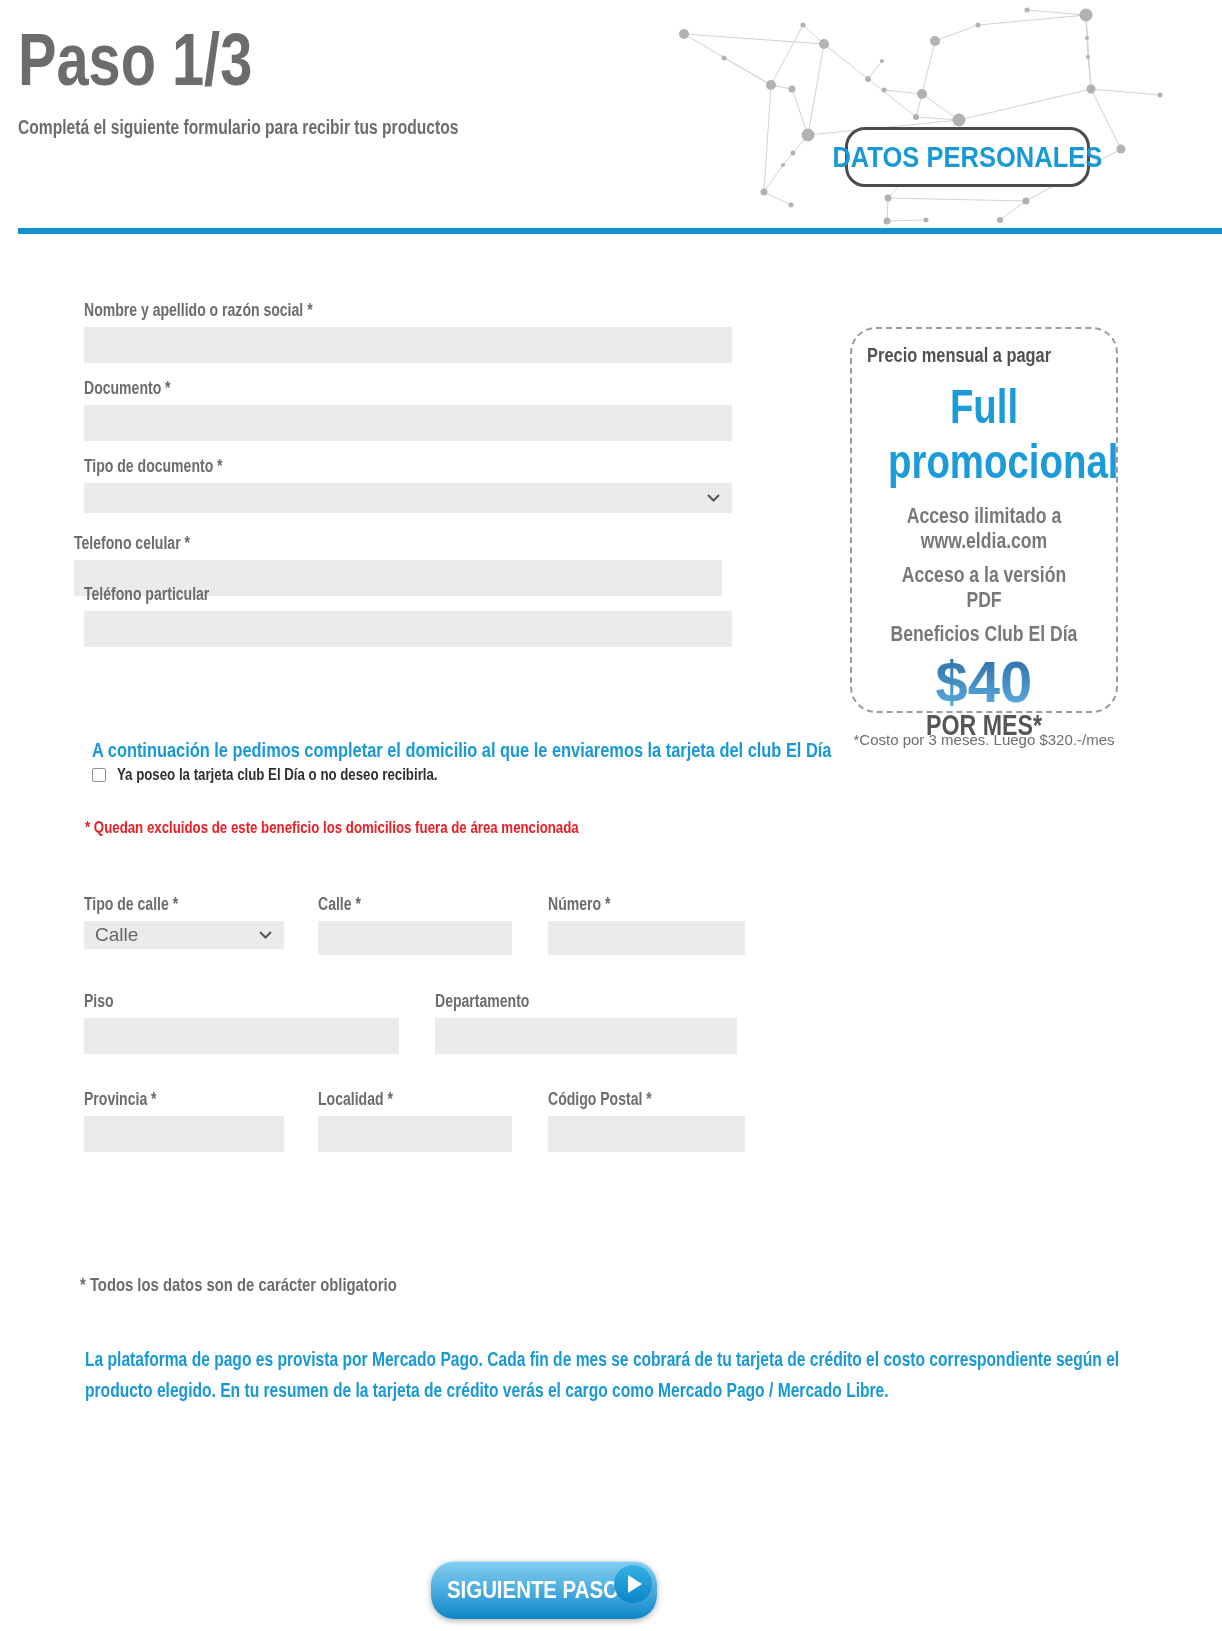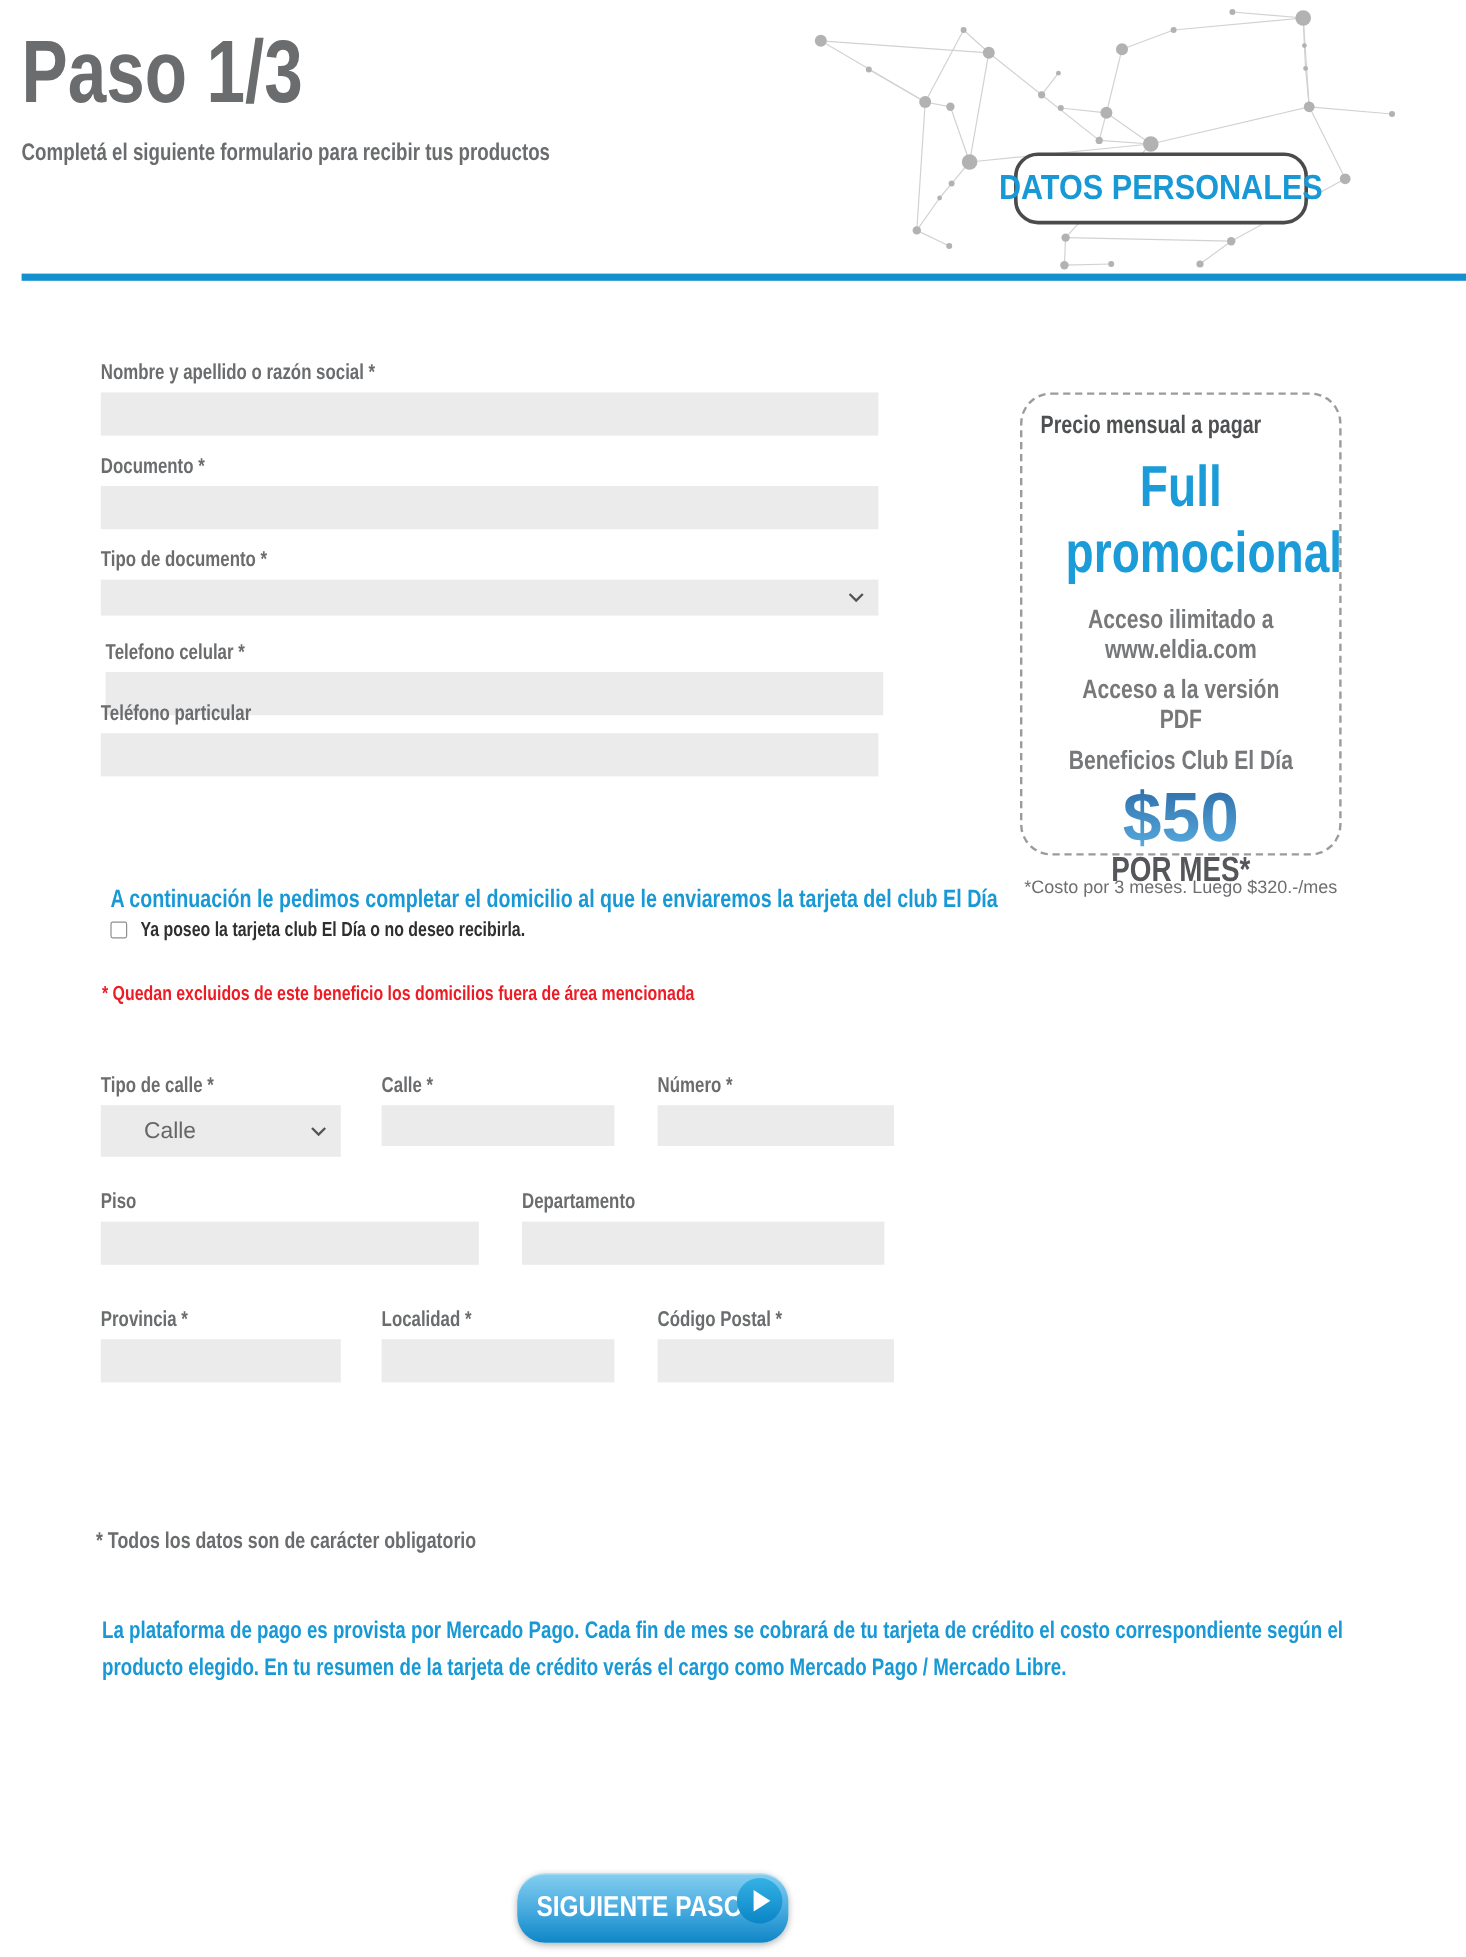--- a/index.html
+++ b/index.html
@@ -181,60 +181,60 @@
     <div class="flabel cx">Tipo de documento *</div>
     <div class="sel" style="height:30px;padding-left:10px">
       <span class="selval"></span>
       <span class="chev">
         <svg width="13" height="8" viewBox="0 0 13 8">
             <path d="M1 1l5.5 5.5L12 1" fill="none" stroke="#555" stroke-width="2"></path>
           </svg>
       </span>
     </div>
   </div>
-  <div class="grp" style="left:88px;top:533px;width:648px">
+  <div class="grp" style="left:74px;top:533px;width:648px">
     <div class="flabel cx">Telefono celular *</div>
     <input class="txt" style="height: 36px;" type="text">
   </div>
   <div class="grp" style="left:84px;top:584px;width:648px">
     <div class="flabel cx">Teléfono particular</div>
     <input class="txt" style="height: 36px;" type="text">
   </div>
 
   <div class="panel">
     <div class="ph cx">Precio mensual a pagar</div>
     <div class="plan cxcb">
       <div>Full</div>
       <div>promocional</div>
     </div>
     <div class="bens cxcb">
       <div>Acceso ilimitado a</div>
       <div>www.eldia.com</div>
       <div class="gap">Acceso a la versión PDF</div>
       <div class="gap">Beneficios Club El Día</div>
     </div>
-    <div class="price"><span>$50</span></div>
+    <div class="price"><span>$40</span></div>
     <div class="period cxcb">POR MES*</div>
   </div>
   <div class="fnote">*Costo por 3 meses. Luego $320.-/mes</div>
 
   <div class="blue-h">
       <span class="cx">A continuación le pedimos completar el domicilio al que le enviaremos la tarjeta del club El Día</span>
     </div>
   <div class="chk" style="top:765px">
     <span class="box"></span>
     <span class="chklbl cxs">Ya poseo la tarjeta club El Día o no deseo recibirla.</span>
   </div>
   <div class="rednote">
       <span class="cx">* Quedan excluidos de este beneficio los domicilios fuera de área mencionada</span>
     </div>
 
   <div class="grp" style="left:84px;top:894px;width:200px">
     <div class="flabel cx">Tipo de calle *</div>
-    <div class="sel" style="height:43px;padding-left:36px">
+    <div class="sel" style="height:28px;padding-left:11px">
       <span class="selval">Calle</span>
       <span class="chev">
         <svg width="13" height="8" viewBox="0 0 13 8">
             <path d="M1 1l5.5 5.5L12 1" fill="none" stroke="#555" stroke-width="2"></path>
           </svg>
       </span>
     </div>
   </div>
   <div class="grp" style="left:318px;top:894px;width:194px">
     <div class="flabel cx">Calle *</div>

